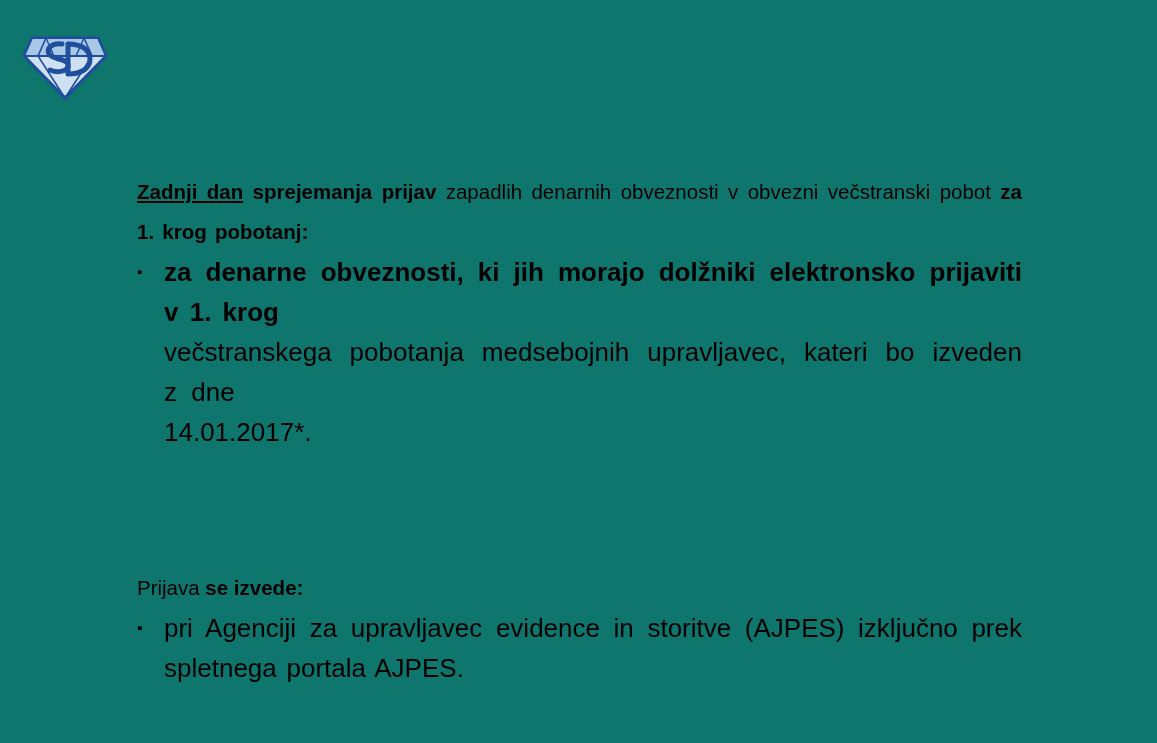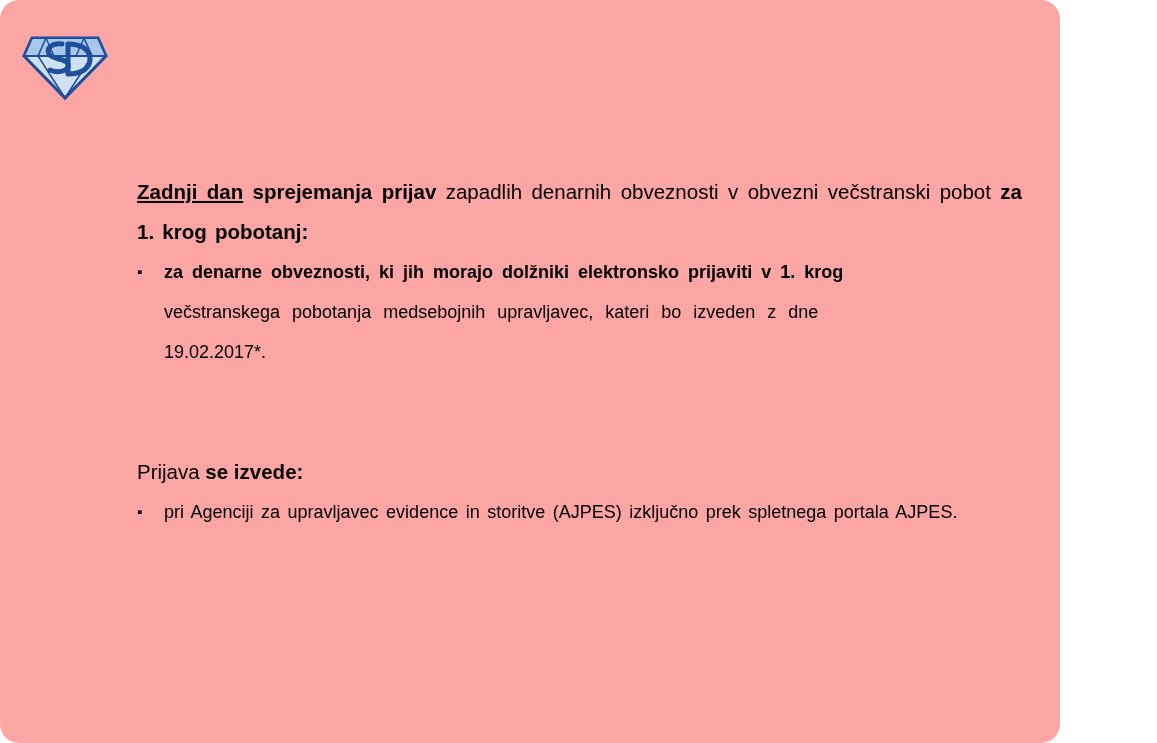--- a/index.html
+++ b/index.html
@@ -10,24 +10,23 @@
   body {
     width: 1157px;
     height: 743px;
     font-family: "Liberation Sans", sans-serif;
     color: #000000;
     position: relative;
     overflow: hidden;
   }
   .slide {
     position: relative;
-    width: 1060px;
+    width: 1157px;
     height: 743px;
-    background: #fca5a5;
-    border-radius: 19px;
+    background: #0f766e;
   }
 
   
   .logo {
     position: absolute;
     left: 22px;
     top: 30px;
     width: 86px;
     height: 72px;
   }
@@ -44,37 +43,38 @@
   .para {
     font-size: 20.5px;
     line-height: 40px;
     text-align: justify;
     text-justify: inter-word;
     margin: 0;
     color: #000000;
   }
   .para.last-left {
     text-align: left;
+    margin-top: 36px;
   }
 
   .bullet-row {
     display: flex;
     align-items: flex-start;
     margin: 0;
   }
   .bullet-mark {
     width: 27px;
     flex: 0 0 27px;
     font-size: 15px;
     line-height: 40px;
     color: #000000;
   }
   .bullet-text {
     flex: 1 1 auto;
-    font-size: 18px;
+    font-size: 26px;
     line-height: 40px;
     text-align: justify;
     text-justify: inter-word;
   }
 
   .b { font-weight: bold; }
   .u { text-decoration: underline; }
   .spacer-md { height: 40px; }
   .ws1 { word-spacing: 2.5px; }
   .ws2 { word-spacing: 4px; }
@@ -100,21 +100,21 @@
       </g>
     </svg>
   </div>
 
   <div class="content">
 
     <p class="para ws1"><span class="b u">Zadnji dan</span><span class="b"> sprejemanja prijav</span><span> zapadlih denarnih obveznosti v obvezni večstranski pobot </span><span class="b">za 1. krog pobotanj:</span></p>
 
     <div class="bullet-row">
       <span class="bullet-mark">▪</span>
-      <span class="bullet-text"><span class="b ws2">za denarne obveznosti, ki jih morajo dolžniki elektronsko prijaviti v 1. krog</span><br><span class="ws3">večstranskega pobotanja medsebojnih upravljavec, kateri bo izveden z dne</span><br><span>19.02.2017*.</span></span>
+      <span class="bullet-text"><span class="b ws2">za denarne obveznosti, ki jih morajo dolžniki elektronsko prijaviti v 1. krog</span><br><span class="ws3">večstranskega pobotanja medsebojnih upravljavec, kateri bo izveden z dne</span><br><span>14.01.2017*.</span></span>
     </div>
 
     <div class="spacer-md"></div>
 
 
     <div class="spacer-md"></div>
 
     <p class="para last-left"><span>Prijava </span><span class="b">se izvede:</span></p>
 
     <div class="bullet-row">

